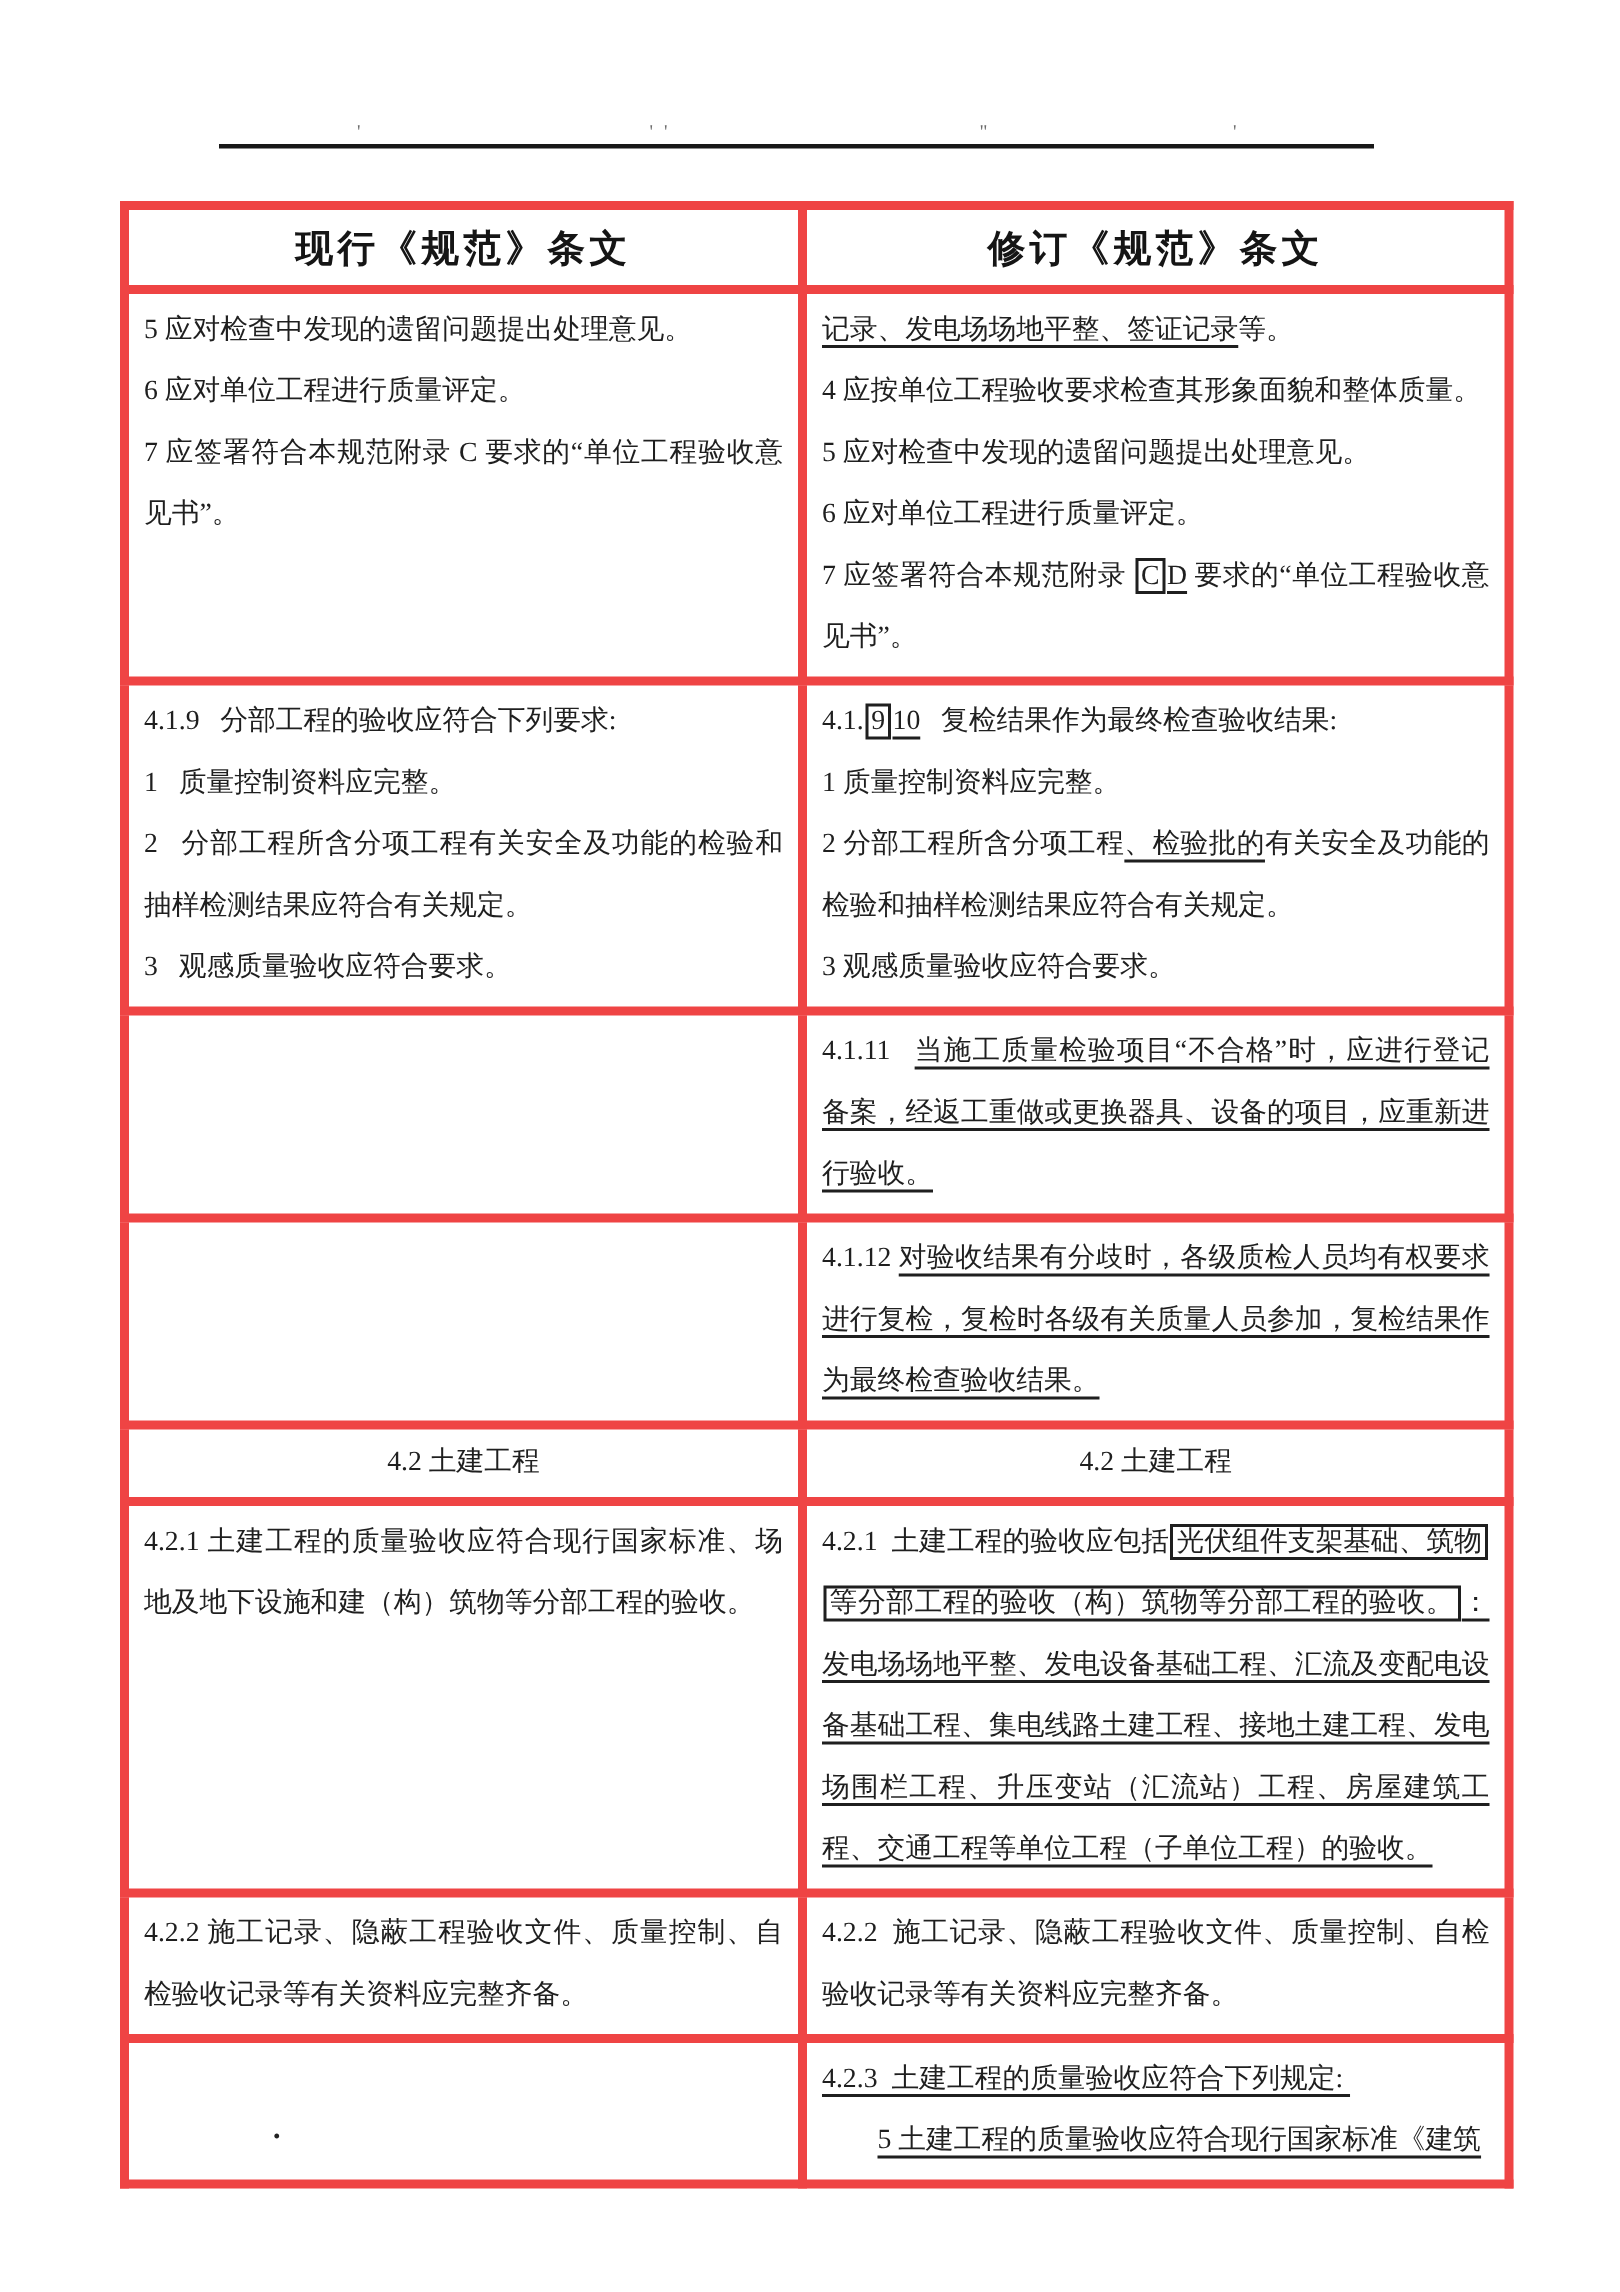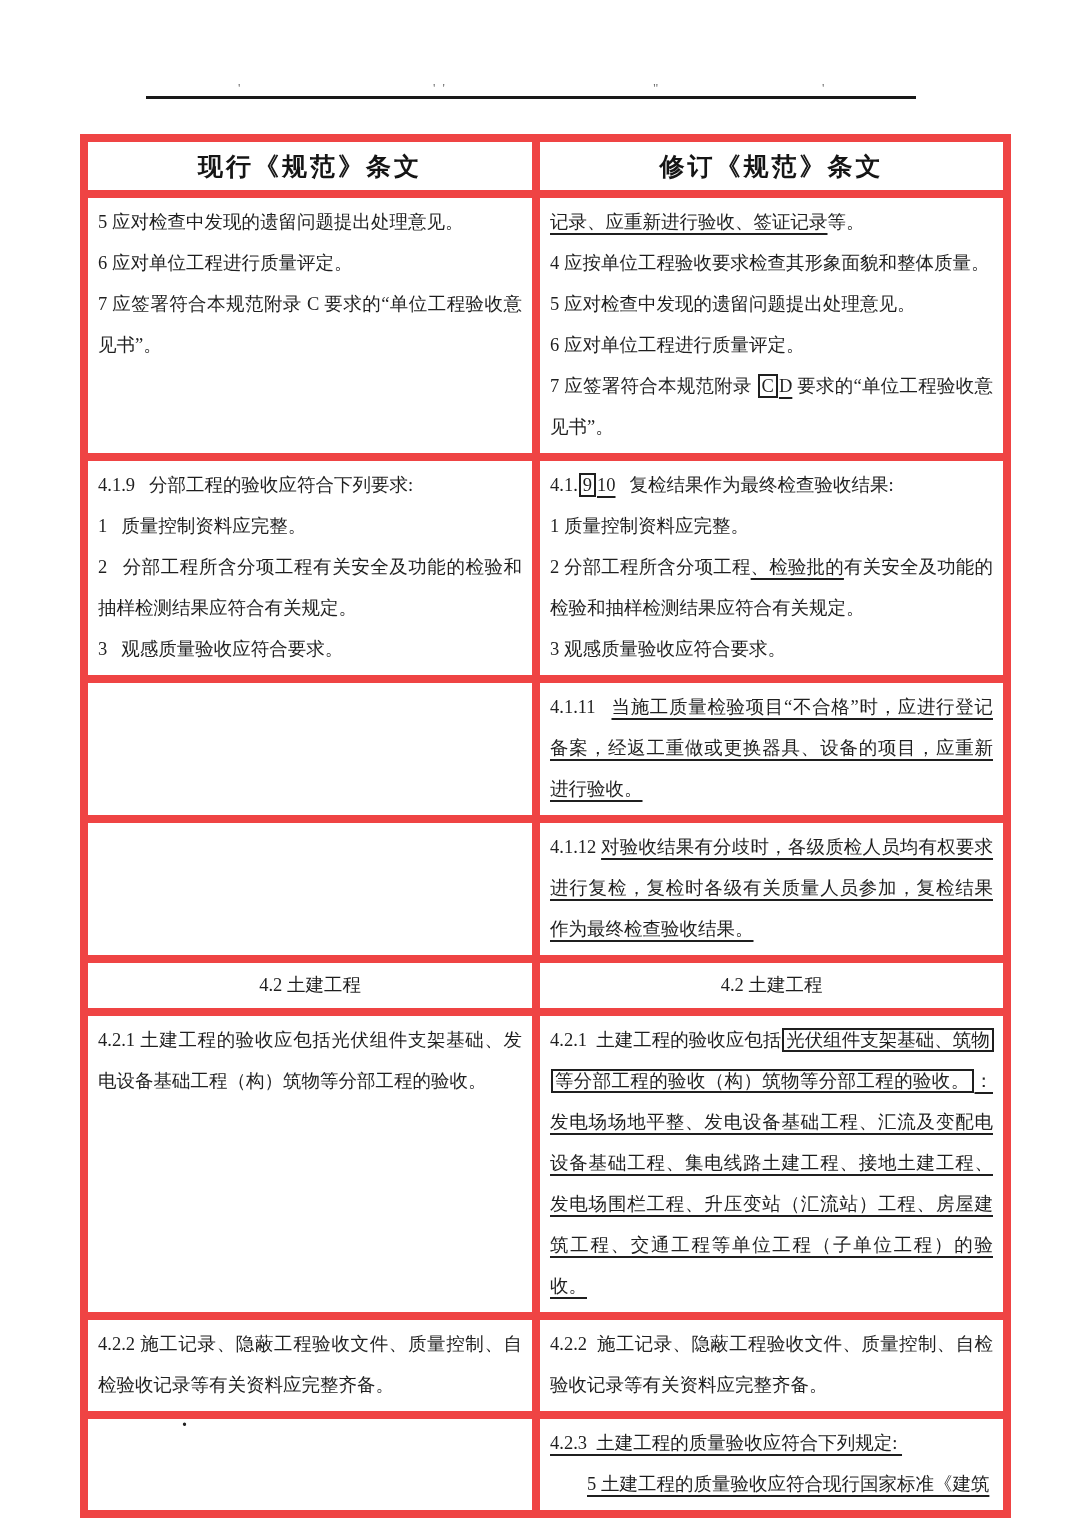--- a/index.html
+++ b/index.html
@@ -20,21 +20,21 @@
 
   
   table.rev-table {
     position: absolute; left: 80px; top: 134px;
     width: 923px;
     border-collapse: collapse;
     table-layout: fixed;
     background: #ffffff;
   }
   table.rev-table { border: 3px solid #141414; border-top-width: 5px; border-bottom-width: 5px; }
-  .rev-table th, .rev-table td { border: 8px solid #ef4444; vertical-align: top; }
+  .rev-table th, .rev-table td { border: 6px solid #ef4444; vertical-align: top; }
   .col-left { width: 452px; }
   .col-right { width: 471px; }
 
   .rev-table th {
     height: 56px;
     text-align: center; vertical-align: middle;
     font-size: 25px; font-weight: bold;
     letter-spacing: 3px;
     color: #151515;
   }
@@ -94,21 +94,21 @@
       </tr>
     </thead>
     <tbody id="table-body">
         <tr>
           <td>
             <p><span>5 应对检查中发现的遗留问题提出处理意见。</span></p>
             <p><span>6 应对单位工程进行质量评定。</span></p>
             <p><span>7 应签署符合本规范附录 C 要求的“单位工程验收意见书”。</span></p>
           </td>
           <td>
-            <p><span class="u">记录、应重新进行验收、签证记录</span><span>等。</span></p>
+            <p><span class="u">记录、发电场场地平整、签证记录</span><span>等。</span></p>
             <p><span>4 应按单位工程验收要求检查其形象面貌和整体质量。</span></p>
             <p><span>5 应对检查中发现的遗留问题提出处理意见。</span></p>
             <p><span>6 应对单位工程进行质量评定。</span></p>
             <p><span>7 应签署符合本规范附录 </span><span class="box">C</span><span class="u">D</span><span> 要求的“单位工程验收意见书”。</span></p>
           </td>
         </tr>
         <tr>
           <td>
             <p><span>4.1.9   分部工程的验收应符合下列要求:</span></p>
             <p><span>1   质量控制资料应完整。</span></p>
@@ -137,21 +137,21 @@
         <tr>
           <td class="center">
             <p><span>4.2 土建工程</span></p>
           </td>
           <td class="center">
             <p><span>4.2 土建工程</span></p>
           </td>
         </tr>
         <tr>
           <td>
-            <p><span>4.2.1 土建工程的验收应包括光伏组件支架基础、发电设备基础工程（构）筑物等分部工程的验收。</span></p>
+            <p><span>4.2.1 土建工程的质量验收应符合现行国家标准、场地及地下设施和建（构）筑物等分部工程的验收。</span></p>
           </td>
           <td>
             <p><span>4.2.1  土建工程的验收应包括</span><span class="box">光伏组件支架基础、筑物等分部工程的验收（构）筑物等分部工程的验收。</span><span class="u">：发电场场地平整、发电设备基础工程、汇流及变配电设备基础工程、集电线路土建工程、接地土建工程、发电场围栏工程、升压变站（汇流站）工程、房屋建筑工程、交通工程等单位工程（子单位工程）的验收。</span></p>
           </td>
         </tr>
         <tr>
           <td>
             <p><span>4.2.2 施工记录、隐蔽工程验收文件、质量控制、自检验收记录等有关资料应完整齐备。</span></p>
           </td>
           <td>

